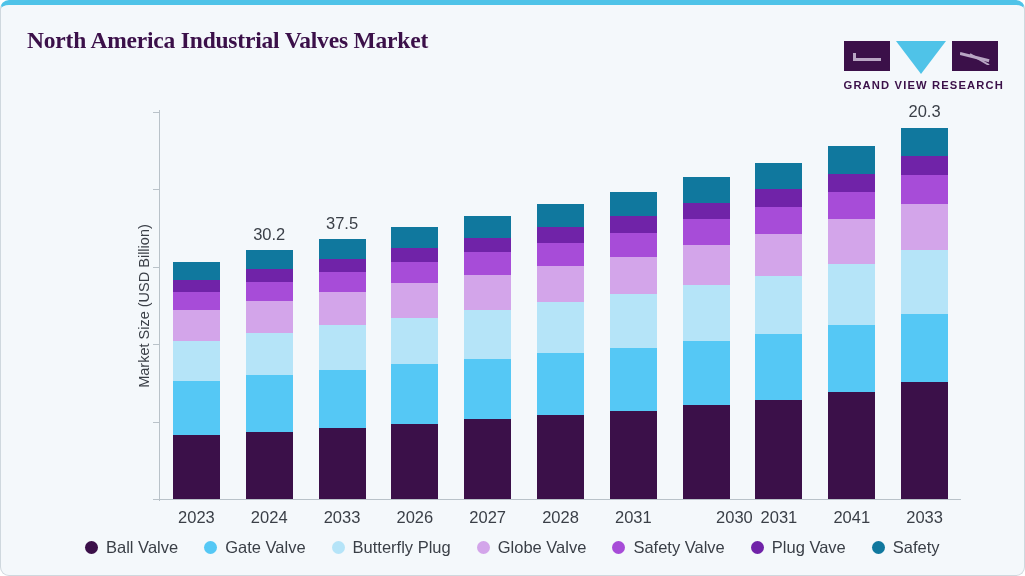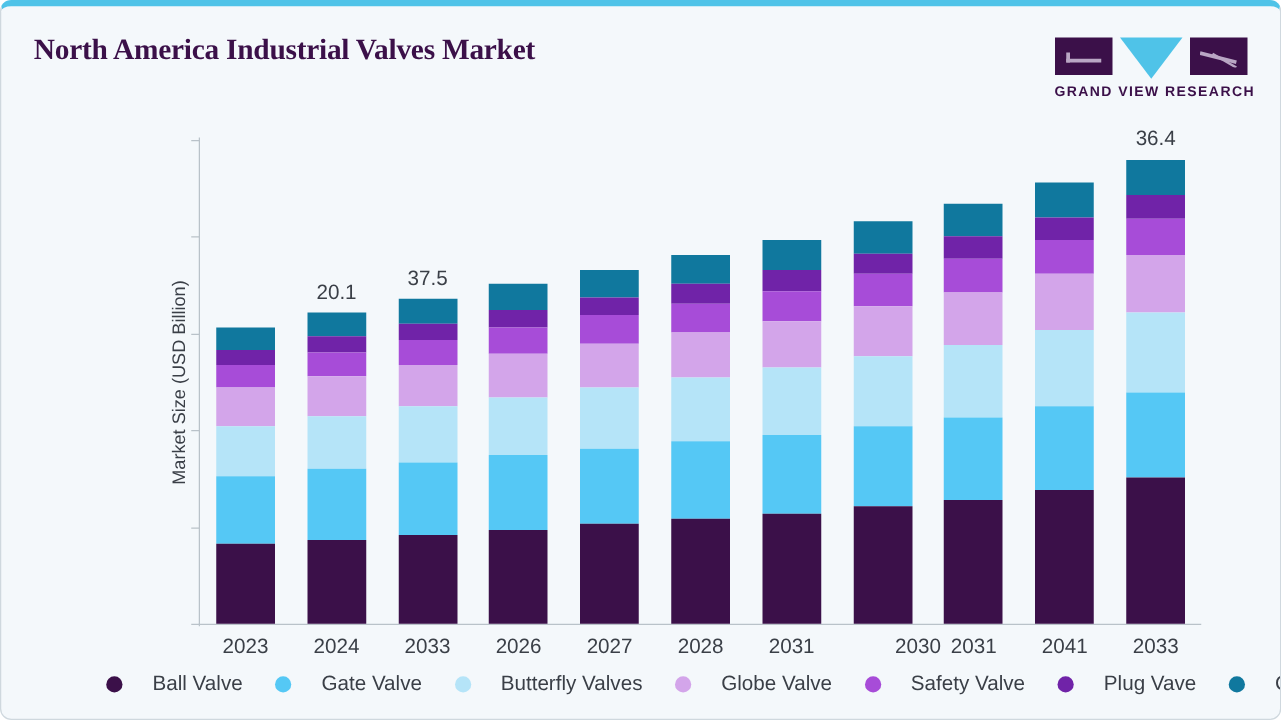--- a/index.html
+++ b/index.html
@@ -22,21 +22,21 @@
   #header { position: absolute; left: 26px; top: 22px; font-family: Liberation Serif, serif; }
   #title {
     font-size: 23.5px; font-weight: bold; color: #3b1049;
     letter-spacing: -0.2px; white-space: nowrap;
   }
   #subtitle {
     margin-top: 5px; font-size: 16.5px; color: #3a3f47; white-space: nowrap;
   }
 
   
-  #logo { position: absolute; right: 20px; top: 25px; text-align: center; }
+  #logo { position: absolute; right: 20px; top: 36px; text-align: center; }
   #logo-marks { display: flex; align-items: flex-start; gap: 6px; height: 32px; }
   .logo-block { width: 46px; height: 30px; background: #3b1049; position: relative; }
   .g-inner {
     position: absolute; left: 9px; top: 12px; width: 28px; height: 8px;
     border-left: 3px solid #b9a6c4; border-bottom: 3px solid #b9a6c4;
   }
   .r-inner {
     position: absolute; left: 8px; top: 10px; width: 30px; height: 14px;
     overflow: hidden;
   }
@@ -85,21 +85,21 @@
   .xtick {
     position: absolute; top: 396px; left: 0; width: 72.8px;
     text-align: center; font-size: 16.5px; color: #3a3f47;
   }
 
   
   #legend {
     position: absolute; left: 84px; bottom: 18px;
     display: flex; align-items: center; gap: 26px;
   }
-  .legend-item { display: flex; align-items: center; gap: 24px; }
+  .legend-item { display: flex; align-items: center; gap: 8px; }
   .legend-dot { width: 13px; height: 13px; border-radius: 50%; }
   .legend-text { font-size: 16.5px; color: #3a3f47; white-space: nowrap; }
 </style>
 </head>
 <body>
 
 <div id="card">
 
   <div id="header">
     <div id="title">North America Industrial Valves Market</div>
@@ -147,21 +147,21 @@
           <div class="bar-col">
             <div class="seg" title="Ball Valve 2024: 6.1" style="height: 67.4486px; background: rgb(59, 16, 73);"></div>
             <div class="seg" title="Gate Valve 2024: 5.1" style="height: 56.3914px; background: rgb(85, 200, 245);"></div>
             <div class="seg" title="Butterfly Valve 2024: 3.8" style="height: 42.0171px; background: rgb(181, 228, 248);"></div>
             <div class="seg" title="Globe Valve 2024: 2.9" style="height: 32.0657px; background: rgb(211, 165, 234);"></div>
             <div class="seg" title="Safety Valve 2024: 1.7" style="height: 18.7971px; background: rgb(167, 76, 216);"></div>
             <div class="seg" title="Plug Vave 2024: 1.2" style="height: 13.2686px; background: rgb(112, 35, 168);"></div>
             <div class="seg" title="Others 2024: 1.7" style="height: 18.7971px; background: rgb(16, 120, 158);"></div>
           </div>
         </div>
-        <div class="value-label" style="left: 72.8182px; width: 72.8182px; bottom: 254.786px;">20.1</div>
+        <div class="value-label" style="left: 72.8182px; width: 72.8182px; bottom: 254.786px;">30.2</div>
         <div class="xtick" style="left: 72.8182px; width: 72.8182px;">2024</div>
         <div class="bar-group" style="left: 145.636px; width: 72.8182px;">
           <div class="bar-col">
             <div class="seg" title="Ball Valve 2025: 6.4" style="height: 70.7657px; background: rgb(59, 16, 73);"></div>
             <div class="seg" title="Gate Valve 2025: 5.3" style="height: 58.6029px; background: rgb(85, 200, 245);"></div>
             <div class="seg" title="Butterfly Valve 2025: 4" style="height: 44.2286px; background: rgb(181, 228, 248);"></div>
             <div class="seg" title="Globe Valve 2025: 3" style="height: 33.1714px; background: rgb(211, 165, 234);"></div>
             <div class="seg" title="Safety Valve 2025: 1.8" style="height: 19.9029px; background: rgb(167, 76, 216);"></div>
             <div class="seg" title="Plug Vave 2025: 1.2" style="height: 13.2686px; background: rgb(112, 35, 168);"></div>
             <div class="seg" title="Others 2025: 1.8" style="height: 19.9029px; background: rgb(16, 120, 158);"></div>
@@ -257,48 +257,48 @@
           <div class="bar-col">
             <div class="seg" title="Ball Valve 2033: 10.6" style="height: 117.206px; background: rgb(59, 16, 73);"></div>
             <div class="seg" title="Gate Valve 2033: 6.1" style="height: 67.4486px; background: rgb(85, 200, 245);"></div>
             <div class="seg" title="Butterfly Valve 2033: 5.8" style="height: 64.1314px; background: rgb(181, 228, 248);"></div>
             <div class="seg" title="Globe Valve 2033: 4.2" style="height: 46.44px; background: rgb(211, 165, 234);"></div>
             <div class="seg" title="Safety Valve 2033: 2.6" style="height: 28.7486px; background: rgb(167, 76, 216);"></div>
             <div class="seg" title="Plug Vave 2033: 1.7" style="height: 18.7971px; background: rgb(112, 35, 168);"></div>
             <div class="seg" title="Others 2033: 2.6" style="height: 28.7486px; background: rgb(16, 120, 158);"></div>
           </div>
         </div>
-        <div class="value-label" style="left: 728.182px; width: 72.8182px; bottom: 377.52px;">36.4</div>
+        <div class="value-label" style="left: 728.182px; width: 72.8182px; bottom: 377.52px;">20.3</div>
         <div class="xtick" style="left: 728.182px; width: 72.8182px;">2033</div>
       </div>
   </div>
 
   <div id="legend">
       <div class="legend-item">
         <span class="legend-dot" style="background: rgb(59, 16, 73);"></span>
         <span class="legend-text">Ball Valve</span>
       </div>
       <div class="legend-item">
         <span class="legend-dot" style="background: rgb(85, 200, 245);"></span>
         <span class="legend-text">Gate Valve</span>
       </div>
       <div class="legend-item">
         <span class="legend-dot" style="background: rgb(181, 228, 248);"></span>
-        <span class="legend-text">Butterfly Valves</span>
+        <span class="legend-text">Butterfly Plug</span>
       </div>
       <div class="legend-item">
         <span class="legend-dot" style="background: rgb(211, 165, 234);"></span>
         <span class="legend-text">Globe Valve</span>
       </div>
       <div class="legend-item">
         <span class="legend-dot" style="background: rgb(167, 76, 216);"></span>
         <span class="legend-text">Safety Valve</span>
       </div>
       <div class="legend-item">
         <span class="legend-dot" style="background: rgb(112, 35, 168);"></span>
         <span class="legend-text">Plug Vave</span>
       </div>
       <div class="legend-item">
         <span class="legend-dot" style="background: rgb(16, 120, 158);"></span>
-        <span class="legend-text">Globe</span>
+        <span class="legend-text">Safety</span>
       </div>
     </div>
 </div>
 
 </body></html>

